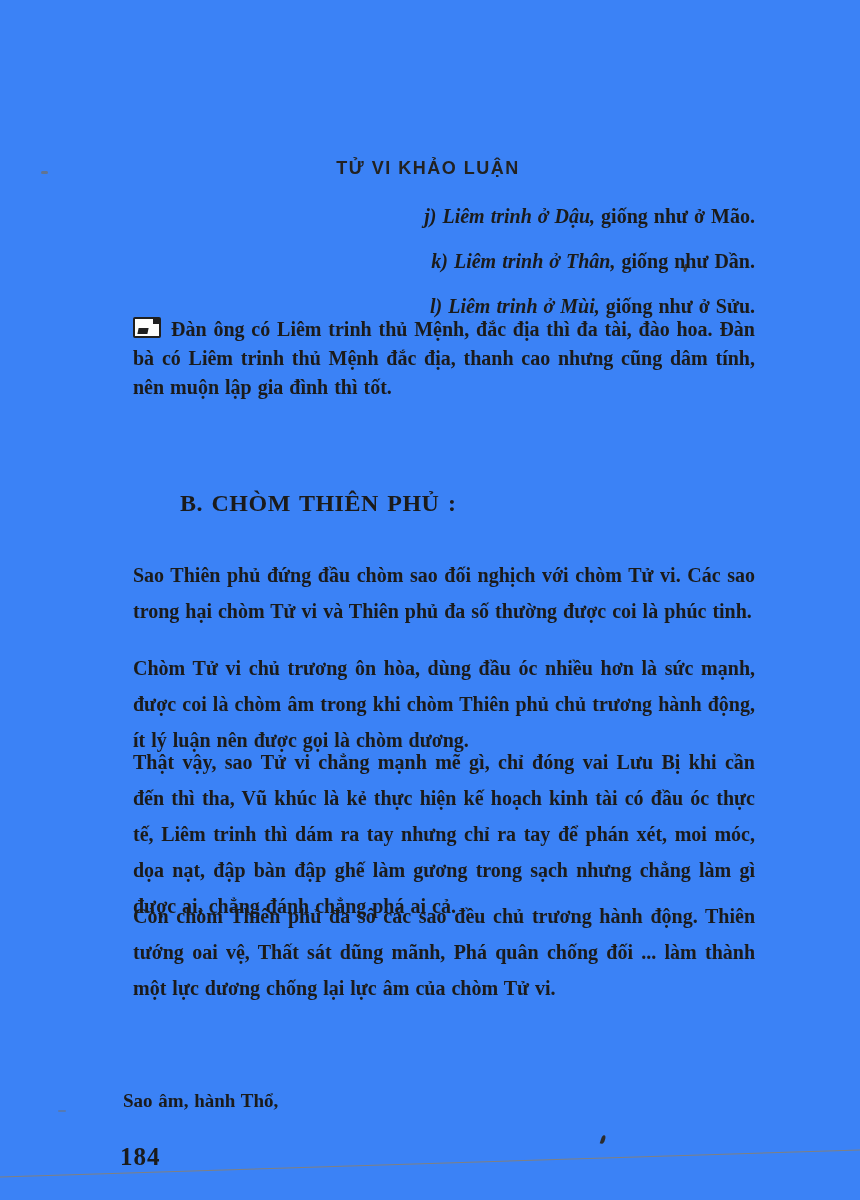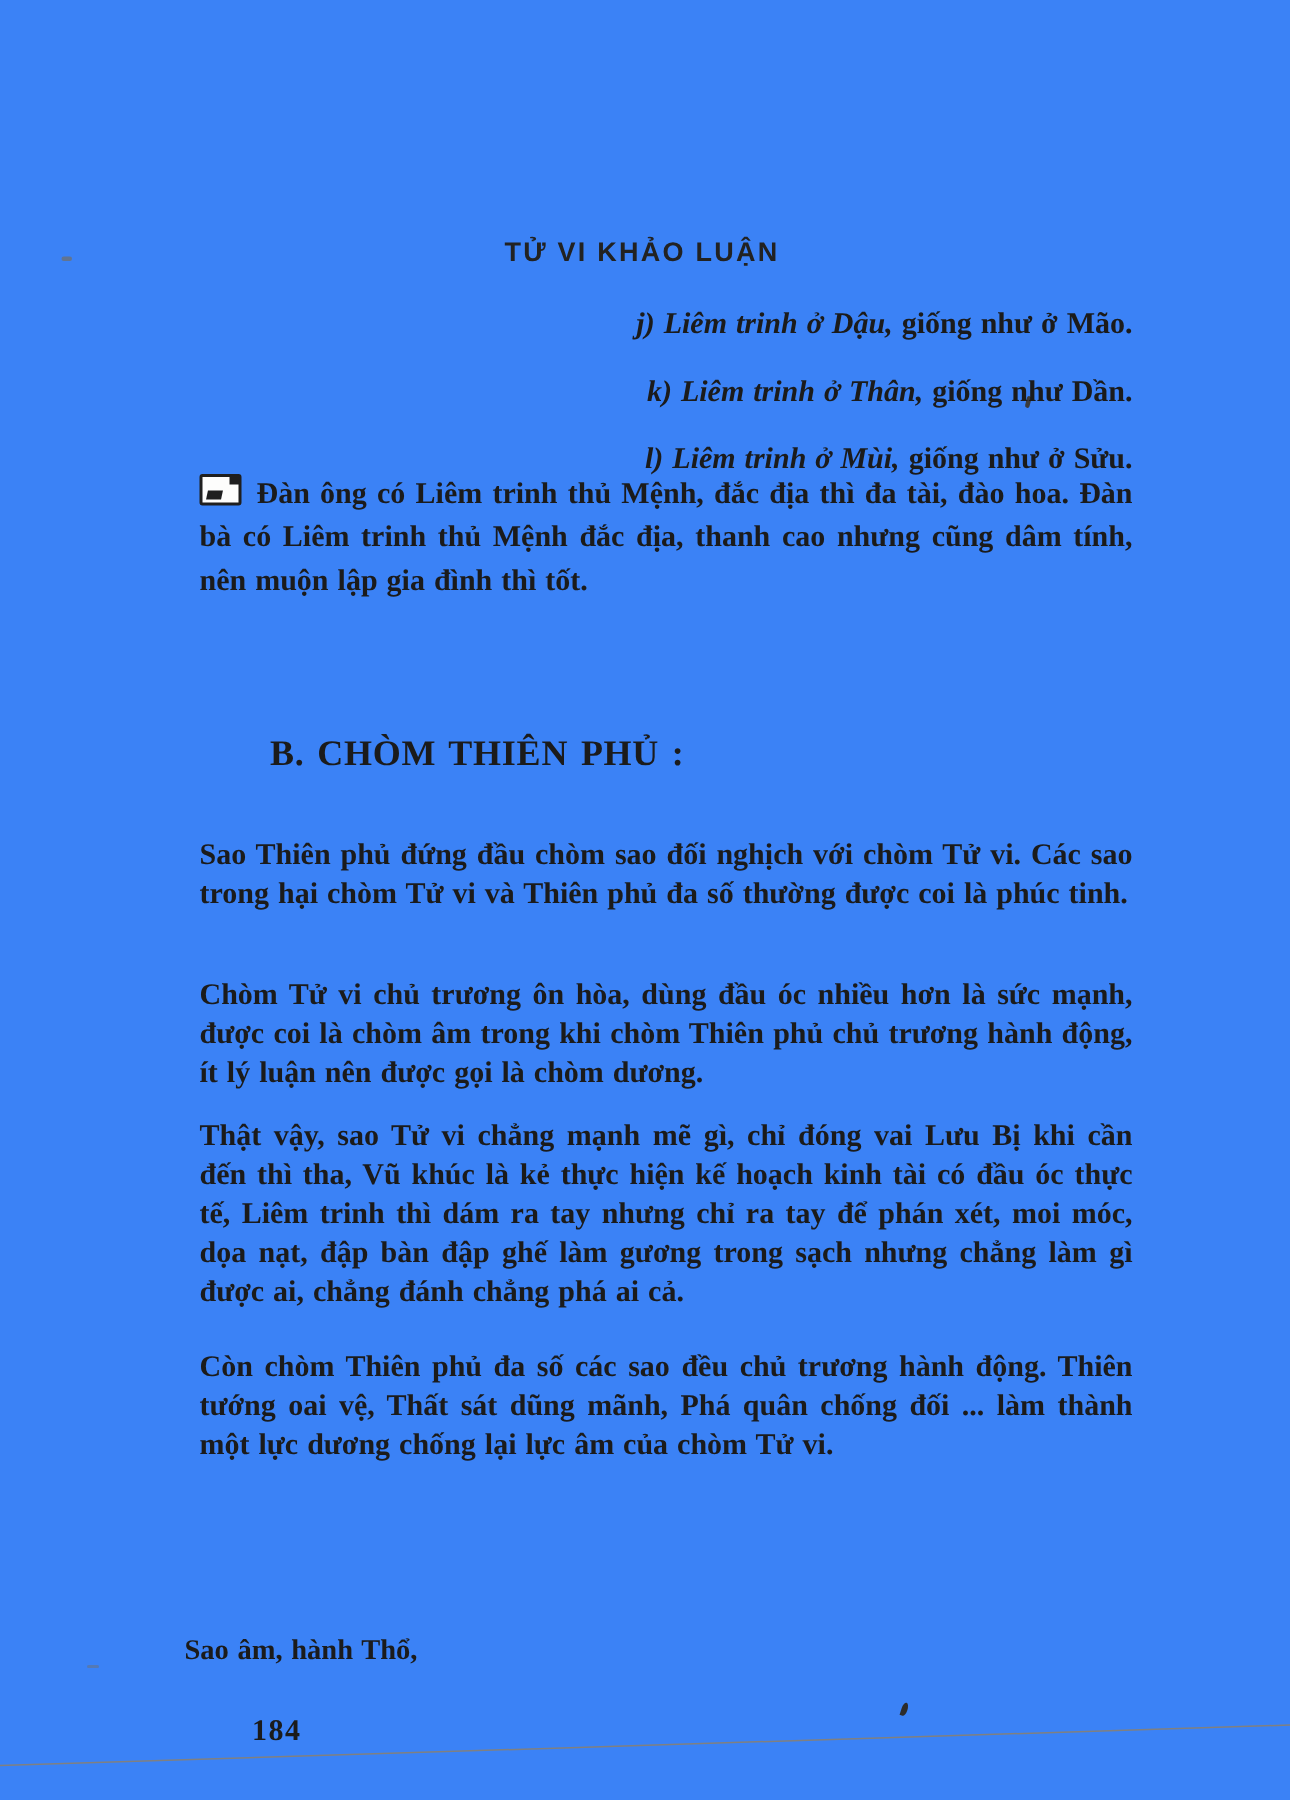--- a/index.html
+++ b/index.html
@@ -94,21 +94,21 @@
     letter-spacing: 0.5px;
     word-spacing: 2px;
     margin-left: 20px;
   }
   .body-para {
     position: absolute;
     left: 133px;
     width: 622px;
     font-size: 20px;
     font-weight: bold;
-    line-height: 26px;
+    line-height: 36px;
     text-align: justify;
     word-spacing: 1px;
   }
   .para-1 { top: 557px; }
   .para-2 { top: 650px; }
   .para-3 { top: 744px; }
   .para-4 { top: 898px; }
   .sub-heading {
     position: absolute;
     left: 155px;
@@ -123,24 +123,23 @@
     left: 123px;
     top: 1090px;
     font-size: 19px;
     font-weight: bold;
     word-spacing: 1px;
   }
   .page-number {
     position: absolute;
     left: 120px;
     top: 1143px;
-    font-size: 20px;
+    font-size: 25px;
     font-weight: bold;
     letter-spacing: 1px;
-    margin-left: 48px;
   }
   .scan-line {
     position: absolute;
     left: -6px;
     top: 1163px;
     width: 875px;
     border-top: 1px solid #808080;
     transform: rotate(-1.8deg);
   }
   .artifact {

